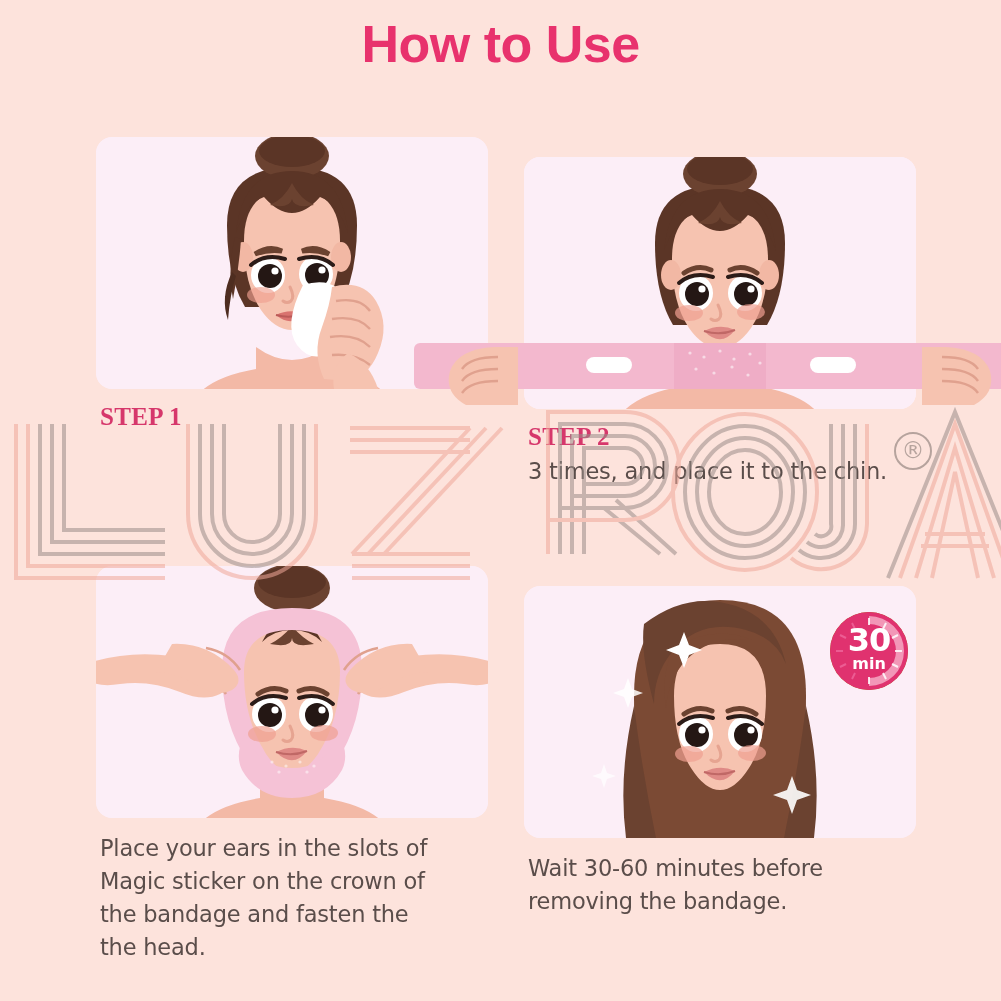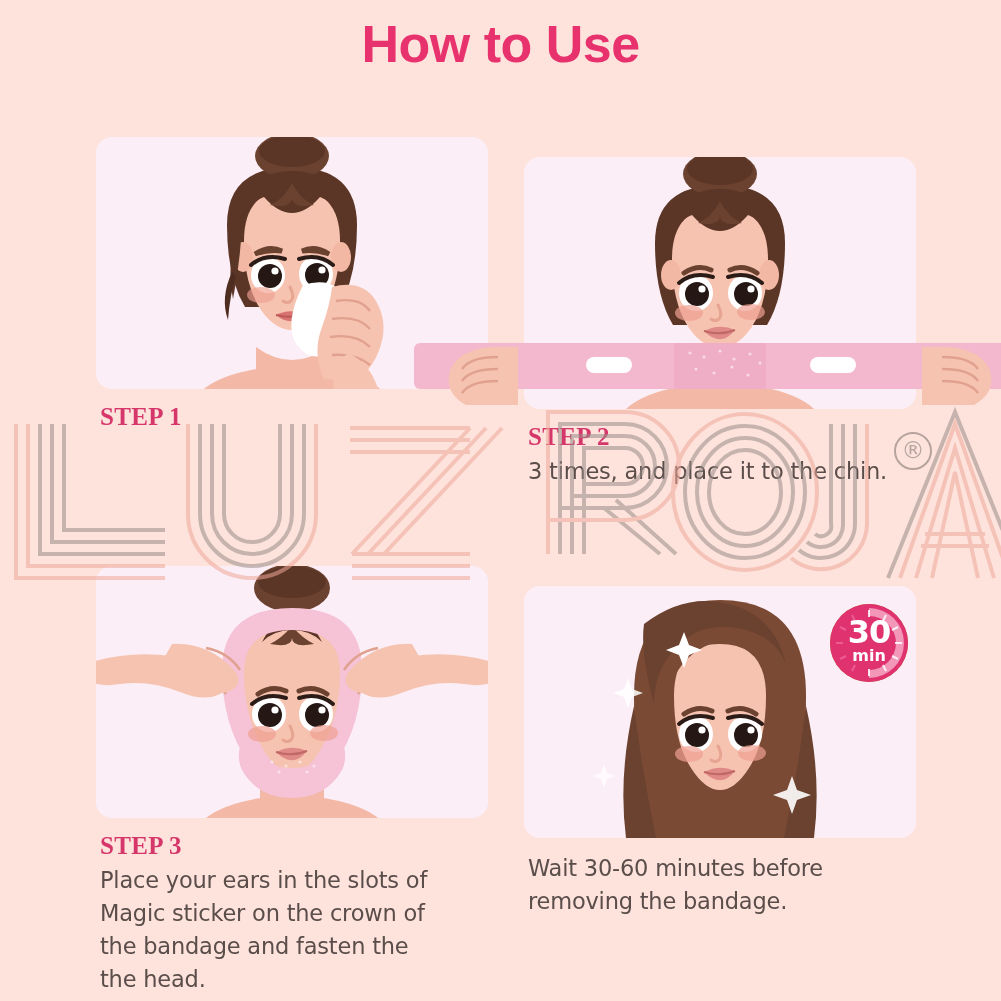--- a/index.html
+++ b/index.html
@@ -68,21 +68,21 @@
     border:2.5px solid #8b7d78; border-radius:50%;
     opacity:.62;
     font-family:"DejaVu Sans", sans-serif;
     font-size:23px; line-height:33px; text-align:center;
     color:#8b7d78;
     pointer-events:none;
   }
 
   
   .timer-badge {
-    position:absolute; right:8px; top:18px;
+    position:absolute; right:8px; top:26px;
     width:78px; height:78px; border-radius:50%;
     background:#a16207;
   }
   .timer-num {
     position:absolute; left:0; top:12px; width:100%;
     text-align:center; color:#fff;
     font-family:"DejaVu Sans", sans-serif;
     font-size:32px; font-weight:bold; line-height:32px;
     letter-spacing:-1px;
   }
@@ -313,21 +313,20 @@
             <path d="M402 98 q-40 -14 -86 -8 q-34 4 -52 22 q-8 10 4 16 q16 8 40 -2 q30 -12 60 -8 q24 4 34 -6 z" fill="#f6c3b0"></path>
             <path d="M282 82 q-22 4 -34 22" stroke="#e0a18e" stroke-width="2.6" fill="none"></path>
             <path d="M290 92 q-24 6 -36 24" stroke="#e0a18e" stroke-width="2.6" fill="none"></path>
             <path d="M298 102 q-24 8 -36 26" stroke="#e0a18e" stroke-width="2.6" fill="none"></path>
             <path d="M316 78 q-36 -2 -62 26 q-10 12 2 20 q14 8 34 -4 q22 -14 42 -14 z" fill="#f6c3b0"></path>
           </g>
         </g>
       </svg>
     </div>
     <div class="step-caption">
-      <div class="step-label">STEP 3</div>
       <div class="step-text">
         <div>Place your ears in the slots of</div>
         <div>Magic sticker on the crown of</div>
         <div>the bandage and fasten the</div>
         <div>the head.</div>
       </div>
     </div>
   </div>
 
   <div class="step-block col-right row-bottom">

